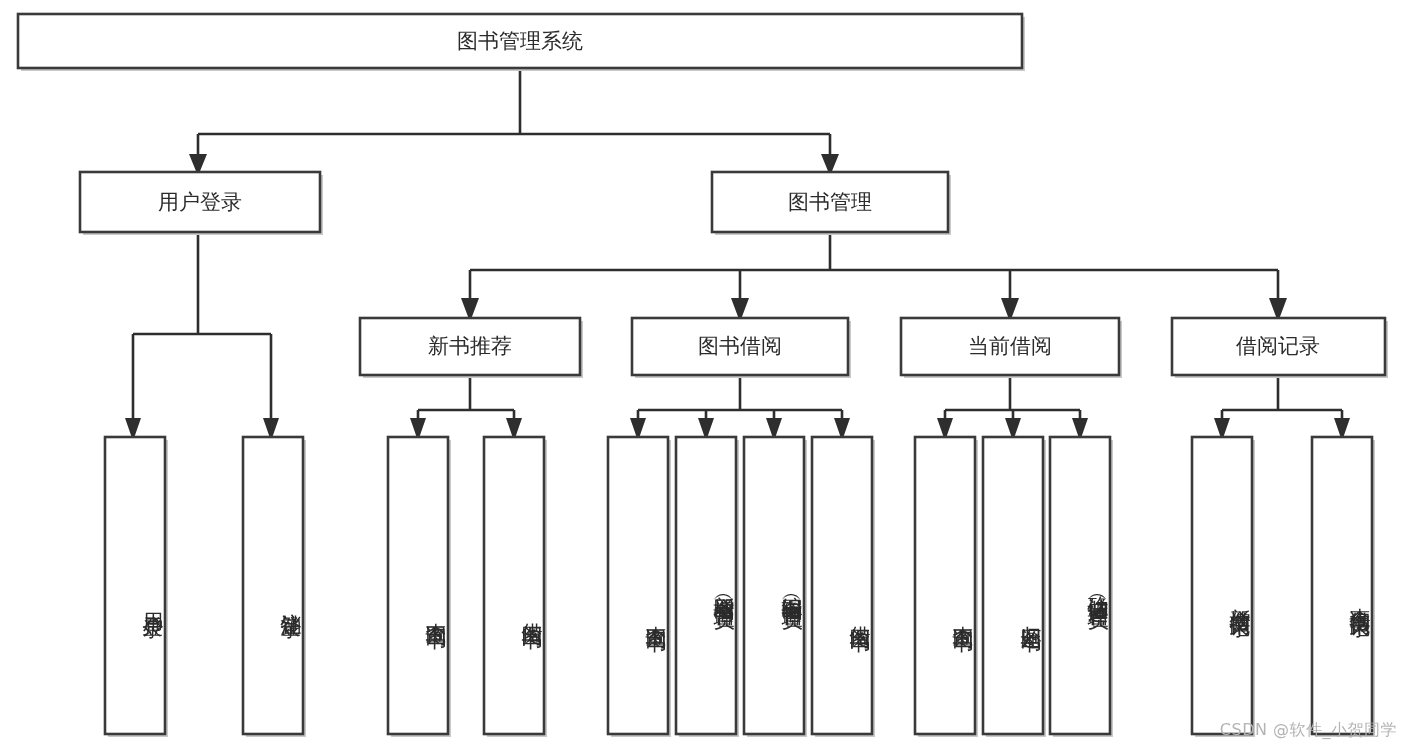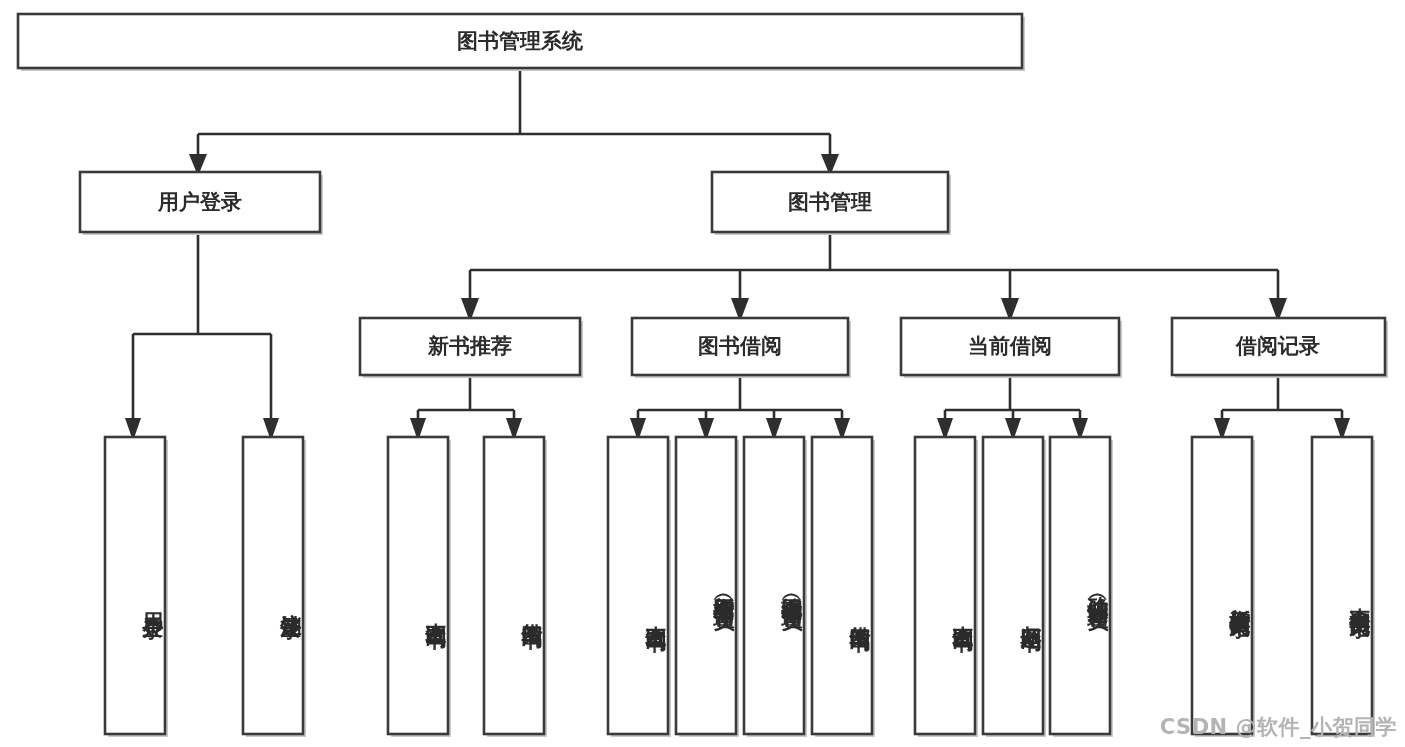--- a/index.html
+++ b/index.html
@@ -12,21 +12,20 @@
     width: 1405px;
     height: 747px;
     overflow: hidden;
     font-family: "DejaVu Sans", "Liberation Sans", sans-serif;
   }
   #diagram-root {
     position: relative;
     width: 1405px;
     height: 747px;
     background: #ffffff;
-    font-weight: bold;
   }
   svg#tree-svg {
     position: absolute;
     left: 0;
     top: 0;
     width: 1405px;
     height: 747px;
     display: block;
   }
   .node-box {
@@ -68,21 +67,21 @@
     color: #2b2b2b;
     letter-spacing: 2px;
     white-space: nowrap;
     pointer-events: none;
   }
   .watermark {
     position: absolute;
     right: 8px;
     bottom: 6px;
     font-family: "DejaVu Sans", "Liberation Sans", sans-serif;
-    font-size: 21px;
+    font-size: 16px;
     color: #b4b4b4;
     letter-spacing: 0.5px;
     white-space: nowrap;
   }
 </style>
 </head>
 <body>
 
 <div id="diagram-root">
 

